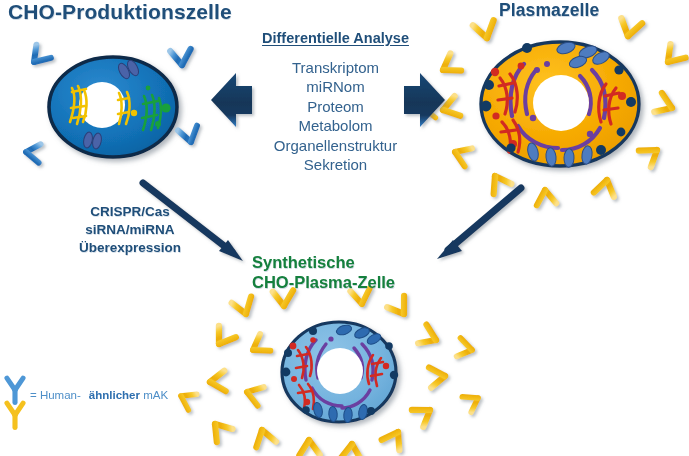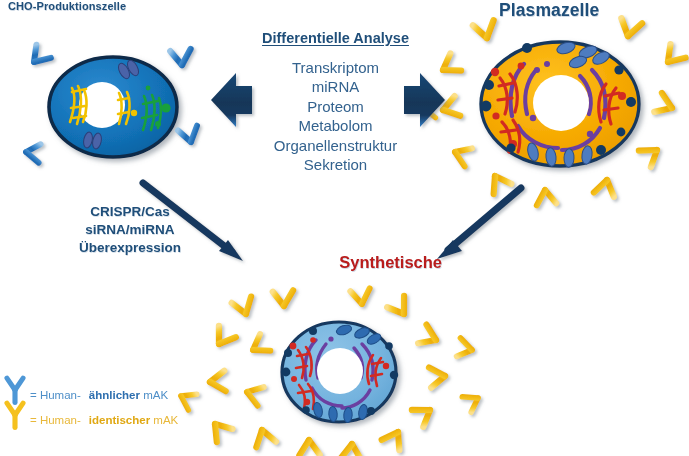--- a/index.html
+++ b/index.html
@@ -9,27 +9,27 @@
 
   
   .ttl{
     position:absolute;
     font-weight:bold;
     color:#1F4E79;
     letter-spacing:.1px;
     white-space:nowrap;
     text-shadow:0.6px 0.6px 0 rgba(120,150,180,.35);
   }
-  #title-cho  {left:8px;  top:0px;  font-size:11px;}
+  #title-cho  {left:8px;  top:0px;  font-size:21px;}
   #title-pz   {left:499px;top:0px;  font-size:17.5px;}
 
   #title-syn{
     position:absolute;left:252px;top:252px;width:190px;
-    text-align:right;font-weight:bold;font-size:16.5px;
-    color:#b91c1c;line-height:20px;
+    text-align:left;font-weight:bold;font-size:16.5px;
+    color:#15803d;line-height:20px;
     text-shadow:0.6px 0.6px 0 rgba(120,150,180,.35);
   }
 
   
   #diff-block{
     position:absolute;left:243px;top:28px;width:185px;
     text-align:center;color:#2D5F8B;line-height:19.5px;
   }
   #diff-block .hdr{
     display:inline-block;font-weight:bold;font-size:14.5px;
@@ -342,39 +342,37 @@
       <use href="#abShape" transform="translate(15,415) scale(0.95)"></use>
     </g>
   </svg>
 
   <div class="ttl" id="title-cho">CHO-Produktionszelle</div>
 
   <div class="ttl" id="title-pz">Plasmazelle</div>
 
   <div id="title-syn">
     <span>Synthetische</span><br>
+    <span>CHO-Plasma-Zelle</span>
   </div>
 
   <div id="diff-block">
     <span class="hdr">Differentielle Analyse</span>
     <span class="it">Transkriptom</span>
-    <span class="it">miRNA</span>
+    <span class="it">miRNom</span>
     <span class="it">Proteom</span>
     <span class="it">Metabolom</span>
     <span class="it">Organellenstruktur</span>
     <span class="it">Sekretion</span>
   </div>
 
   <div id="crispr">
     <span>CRISPR/Cas</span>
     <span>siRNA/miRNA</span>
     <span>Überexpression</span>
   </div>
 
   <div class="lg-row" id="legend-row-1">
     <span>= Human-</span><b>ähnlicher</b><span> mAK</span>
   </div>
 
-  <div class="lg-row" id="legend-row-2">
-    <span>= Human-</span><b>identischer</b><span> mAK</span>
-  </div>
 
 </div>
 
 </body></html>

